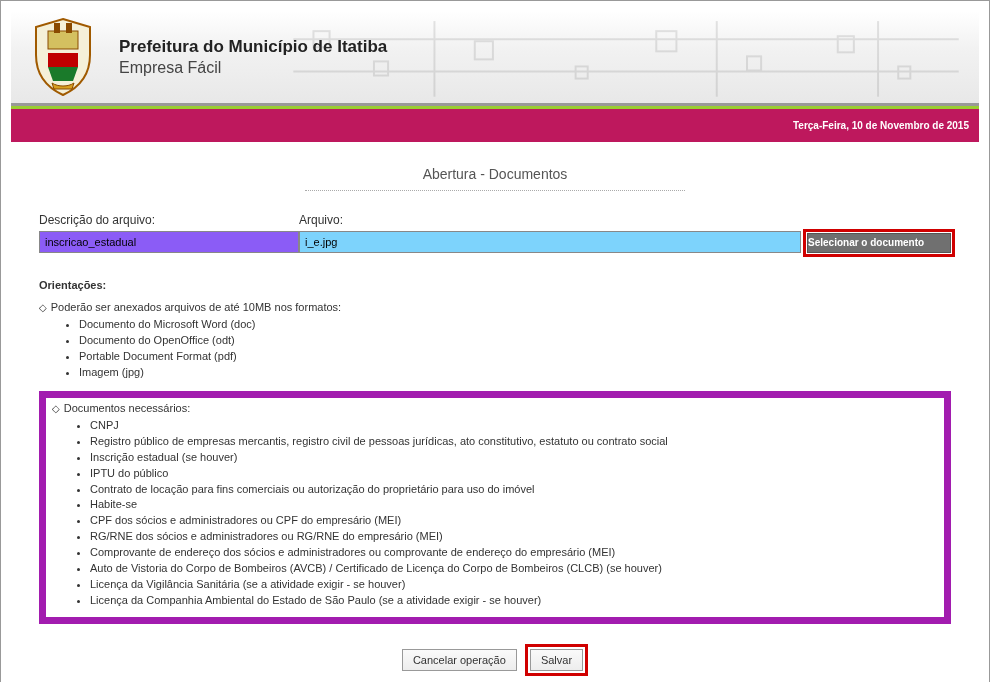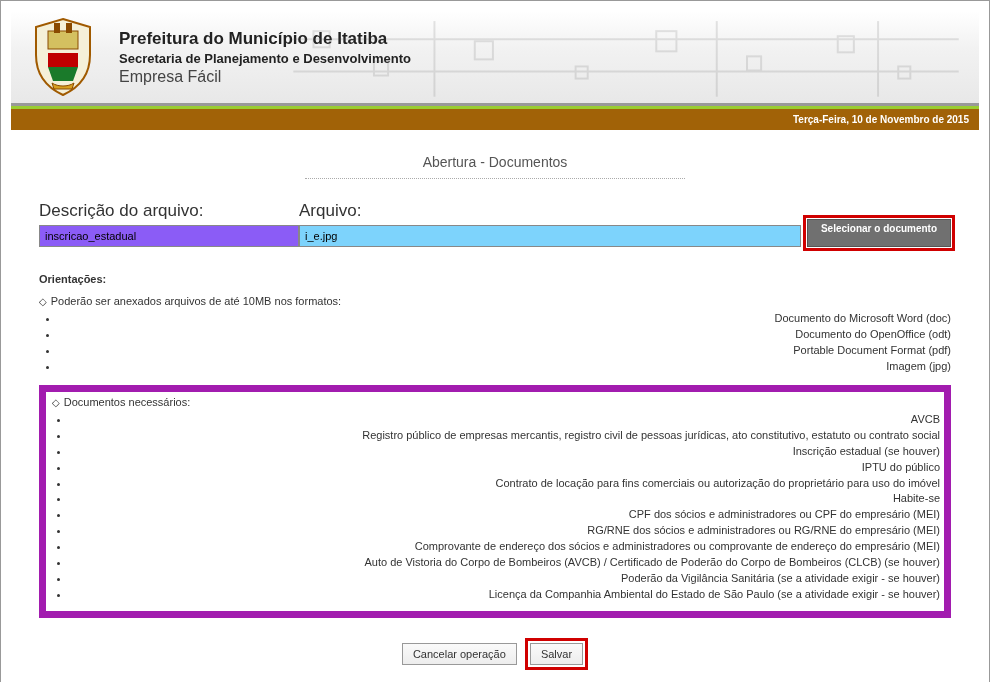--- a/index.html
+++ b/index.html
@@ -34,73 +34,73 @@
     display: flex; align-items: center; justify-content: center;
   }
   .crest svg { width: 70px; height: 80px; }
   .header-text { padding-left: 16px; }
   .header-text h1 { font-size: 17px; font-weight: bold; color: #222; }
   .header-text h2 { font-size: 13px; font-weight: bold; color: #222; margin-top: 2px; }
   .header-text .sub { font-size: 16px; color: #444; margin-top: 2px; }
   .green-line { height: 3px; background: #9ACD32; }
   
   .datebar {
-    background: #a16207;
+    background: #be185d;
     color: #fff;
     font-size: 10px;
     font-weight: bold;
     text-align: right;
-    padding: 5px 10px;
+    padding: 11px 10px;
   }
   
   .content { padding: 18px 28px 10px 28px; }
   .page-title {
     text-align: center;
     font-size: 14px;
     color: #555;
     padding-bottom: 8px;
     margin-bottom: 28px;
     width: 380px;
     margin-left: auto; margin-right: auto;
     border-bottom: 1px dotted #aaa;
     position: relative;
     top: 6px;
   }
   .form-row { display: flex; gap: 0; align-items: flex-end; margin-bottom: 4px; }
   .col-desc { width: 260px; }
   .col-file { flex: 1; }
-  .lbl { font-size: 17px; color: #333; display: block; margin-bottom: 4px; }
+  .lbl { font-size: 12px; color: #333; display: block; margin-bottom: 4px; }
   .input {
     width: 100%;
     border: 1px solid #888;
     background: #8b5cf6;
     font-size: 11px;
     padding: 3px 5px;
     height: 22px;
   }
   .input.readonly { background: #7dd3fc; }
   .btn-select-wrap { width: 150px; padding-left: 6px; }
   .btn-select {
     width: 100%;
-    height: 28px;
+    height: 20px;
     background: #707070;
     color: #fff;
     border: 1px solid #555;
     font-size: 10px;
     font-weight: bold;
     cursor: pointer;
-    text-align: center;
+    text-align: left;
     padding-top: 3px;
   }
   .red-box { border: 3px solid #d00000; padding: 0; }
   .btn-select-outer { position: relative; }
   .btn-select-outer .red-box { position: absolute; inset: -4px; pointer-events: none; }
   .orient-head { font-weight: bold; margin: 26px 0 10px 0; }
   .diamond::before { content: "◇"; margin-right: 4px; font-size: 10px; }
-  ul.bullets { list-style: disc; margin-left: 20px; margin-top: 4px; text-align: right; }
+  ul.bullets { list-style: disc; margin-left: 40px; margin-top: 4px; }
   ul.bullets li { font-size: 11px; line-height: 1.45; }
   .docs-box { border: 7px solid #a21caf; margin-top: 10px; padding: 4px 4px 8px 4px; }
   .docs-box .diamond { margin-left: 2px; }
   .action-row { text-align: center; margin: 20px 0 14px 0; }
   .btn {
     display: inline-block;
     background: linear-gradient(#fafafa,#ededed);
     border: 1px solid #999;
     font-size: 11px;
     padding: 4px 10px;
@@ -148,21 +148,20 @@
         <rect x="20" y="14" width="30" height="18" fill="#d4c060" stroke="#8a4a00"></rect>
         <rect x="26" y="6" width="6" height="10" fill="#8a4a00"></rect>
           <rect x="38" y="6" width="6" height="10" fill="#8a4a00"></rect>
         <path d="M20 36 L50 36 L50 50 L20 50 Z" fill="#c00000"></path>
         <path d="M20 50 L50 50 L45 64 L25 64 Z" fill="#1a7a2a"></path>
         <path d="M24 66 C30 70 40 70 46 66 L44 72 L26 72 Z" fill="#d8a020" stroke="#8a4a00"></path>
       </svg>
     </div>
     <div class="header-text">
       <h1>Prefeitura do Município de Itatiba</h1>
-      <h2>Secretaria de Planejamento e Desenvolvimento</h2>
       <div class="sub">Empresa Fácil</div>
     </div>
   </div>
   <div class="green-line"></div>
   <div class="datebar">Terça-Feira, 10 de Novembro de 2015</div>
 
   <div class="content">
     <div class="page-title">Abertura - Documentos</div>
 
     <div class="form-row">
@@ -187,31 +186,31 @@
     <ul class="bullets" id="formats-list">
         <li>Documento do Microsoft Word (doc)</li>
         <li>Documento do OpenOffice (odt)</li>
         <li>Portable Document Format (pdf)</li>
         <li>Imagem (jpg)</li>
       </ul>
 
     <div class="docs-box">
       <div class="diamond">Documentos necessários:</div>
       <ul class="bullets" id="docs-list">
-          <li>AVCB</li>
+          <li>CNPJ</li>
           <li>Registro público de empresas mercantis, registro civil de pessoas jurídicas, ato constitutivo, estatuto ou contrato social</li>
           <li>Inscrição estadual (se houver)</li>
           <li>IPTU do público</li>
           <li>Contrato de locação para fins comerciais ou autorização do proprietário para uso do imóvel</li>
           <li>Habite-se</li>
           <li>CPF dos sócios e administradores ou CPF do empresário (MEI)</li>
           <li>RG/RNE dos sócios e administradores ou RG/RNE do empresário (MEI)</li>
           <li>Comprovante de endereço dos sócios e administradores ou comprovante de endereço do empresário (MEI)</li>
-          <li>Auto de Vistoria do Corpo de Bombeiros (AVCB) / Certificado de Poderão do Corpo de Bombeiros (CLCB) (se houver)</li>
-          <li>Poderão da Vigilância Sanitária (se a atividade exigir - se houver)</li>
+          <li>Auto de Vistoria do Corpo de Bombeiros (AVCB) / Certificado de Licença do Corpo de Bombeiros (CLCB) (se houver)</li>
+          <li>Licença da Vigilância Sanitária (se a atividade exigir - se houver)</li>
           <li>Licença da Companhia Ambiental do Estado de São Paulo (se a atividade exigir - se houver)</li>
         </ul>
     </div>
 
     <div class="action-row">
       <button class="btn">Cancelar operação</button>
       <span class="btn-salvar-wrap">
         <button class="btn">Salvar</button>
       </span>
     </div>

